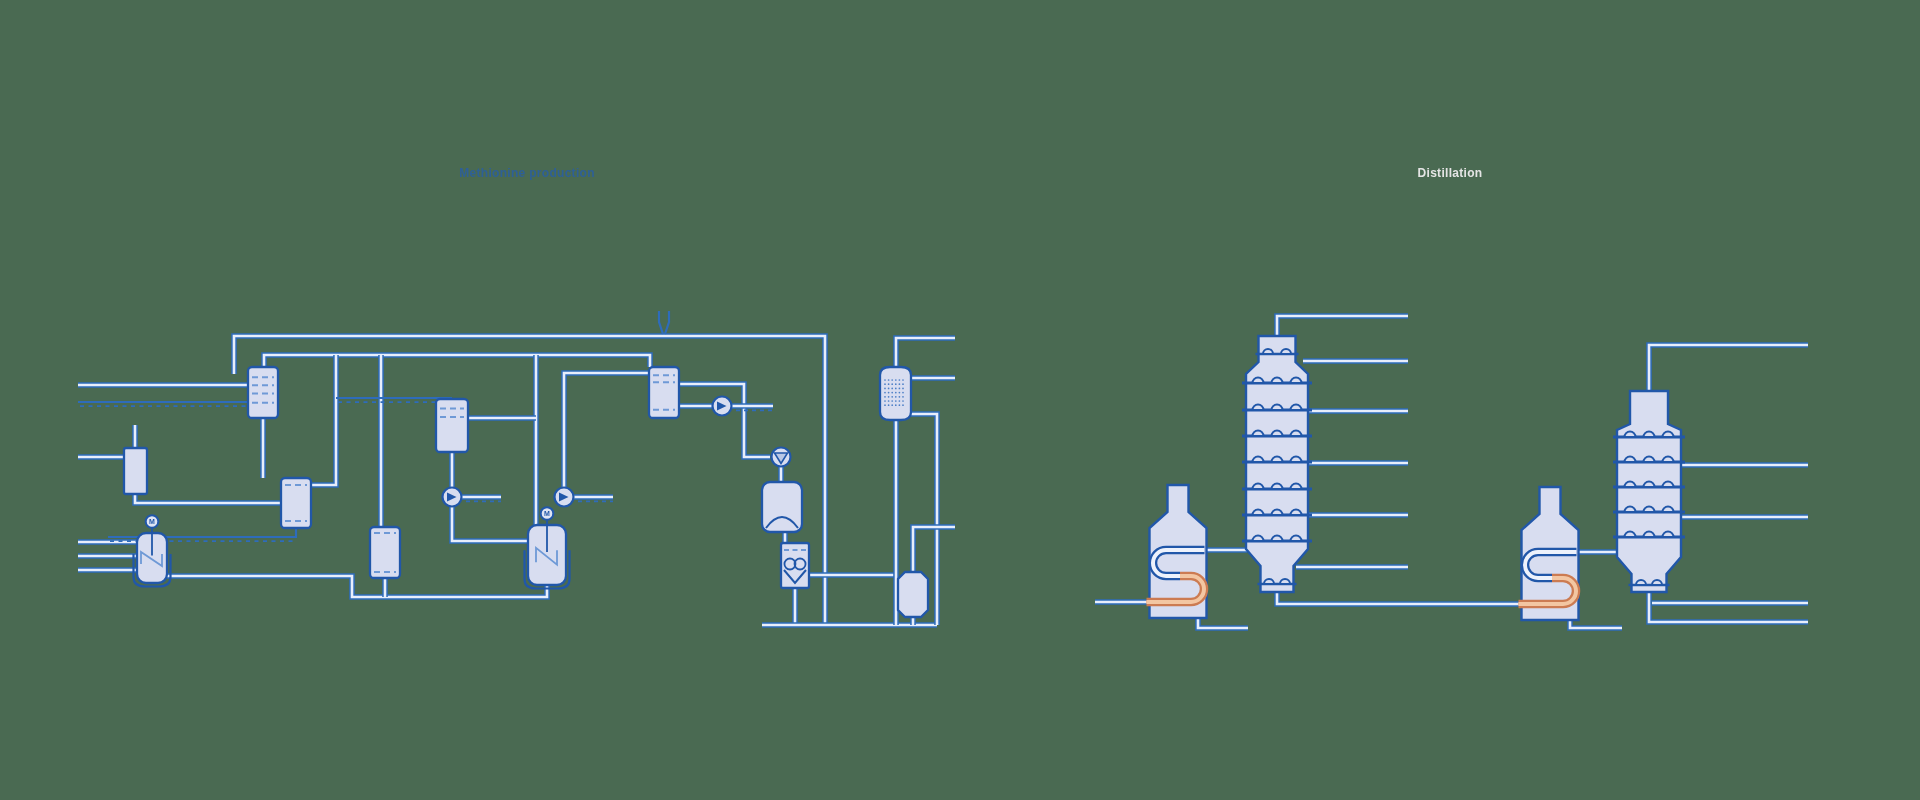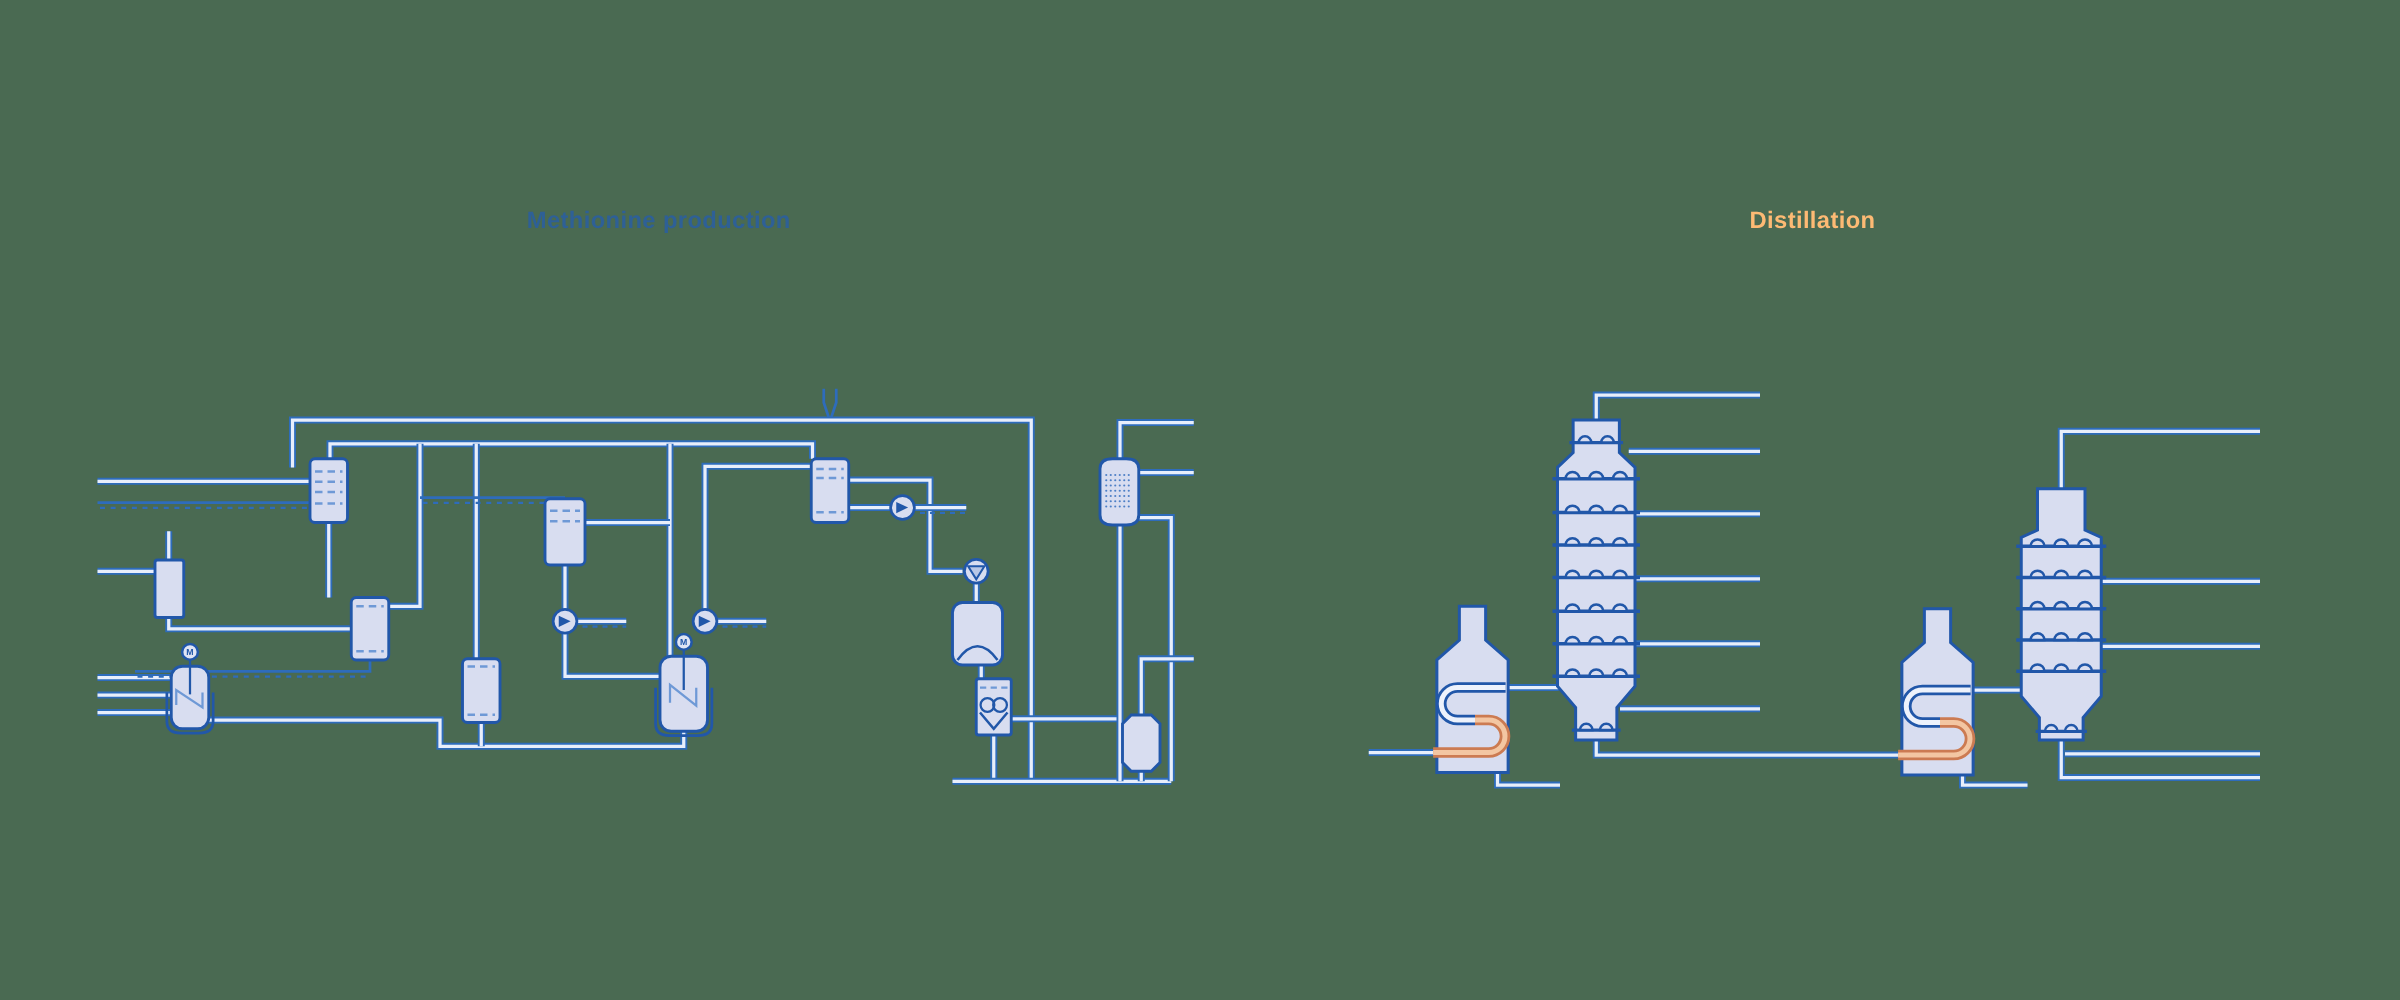--- a/index.html
+++ b/index.html
@@ -1,27 +1,27 @@
 <!DOCTYPE html>
 <html><head>
 <meta charset="utf-8">
 <style>
   html,body{margin:0;padding:0;}
   body{width:1920px;height:800px;overflow:hidden;font-family:"Liberation Sans",sans-serif;}
   #stage{position:relative;width:1920px;height:800px;}
   #diagram-svg{position:absolute;left:0;top:0;}
   .section-title{position:absolute;top:166px;transform:translateX(-50%);
-    font-size:19px;font-weight:700;letter-spacing:.3px;white-space:nowrap;}
+    font-size:12px;font-weight:700;letter-spacing:.3px;white-space:nowrap;}
 </style>
 </head>
 <body style="background: rgb(74, 106, 82);">
 
 <div id="stage">
   <div class="section-title" style="color: rgb(46, 96, 150); left: 527px;">Methionine production</div>
-  <div class="section-title" style="color: #fdba74; left: 1450px;">Distillation</div>
+  <div class="section-title" style="color: #e5e5e5; left: 1450px;">Distillation</div>
   <svg id="diagram-svg" width="1920" height="800" viewBox="0 0 1920 800">
       <g>
         <path d="M78 385 L248 385" fill="none" stroke="#2e6cbb" stroke-width="5.6" stroke-linejoin="miter"></path>
         <path d="M78 385 L248 385" fill="none" stroke="#e8eefb" stroke-width="2.6" stroke-linejoin="miter"></path>
       </g>
       <g>
         <path d="M78 402 L248 402" fill="none" stroke="#2e6cbb" stroke-width="2.2"></path>
         <line x1="80" y1="406.2" x2="246" y2="406.2" stroke="#2e6cbb" stroke-width="1.8" stroke-dasharray="4 4.5"></line>
       </g>
       <g>

